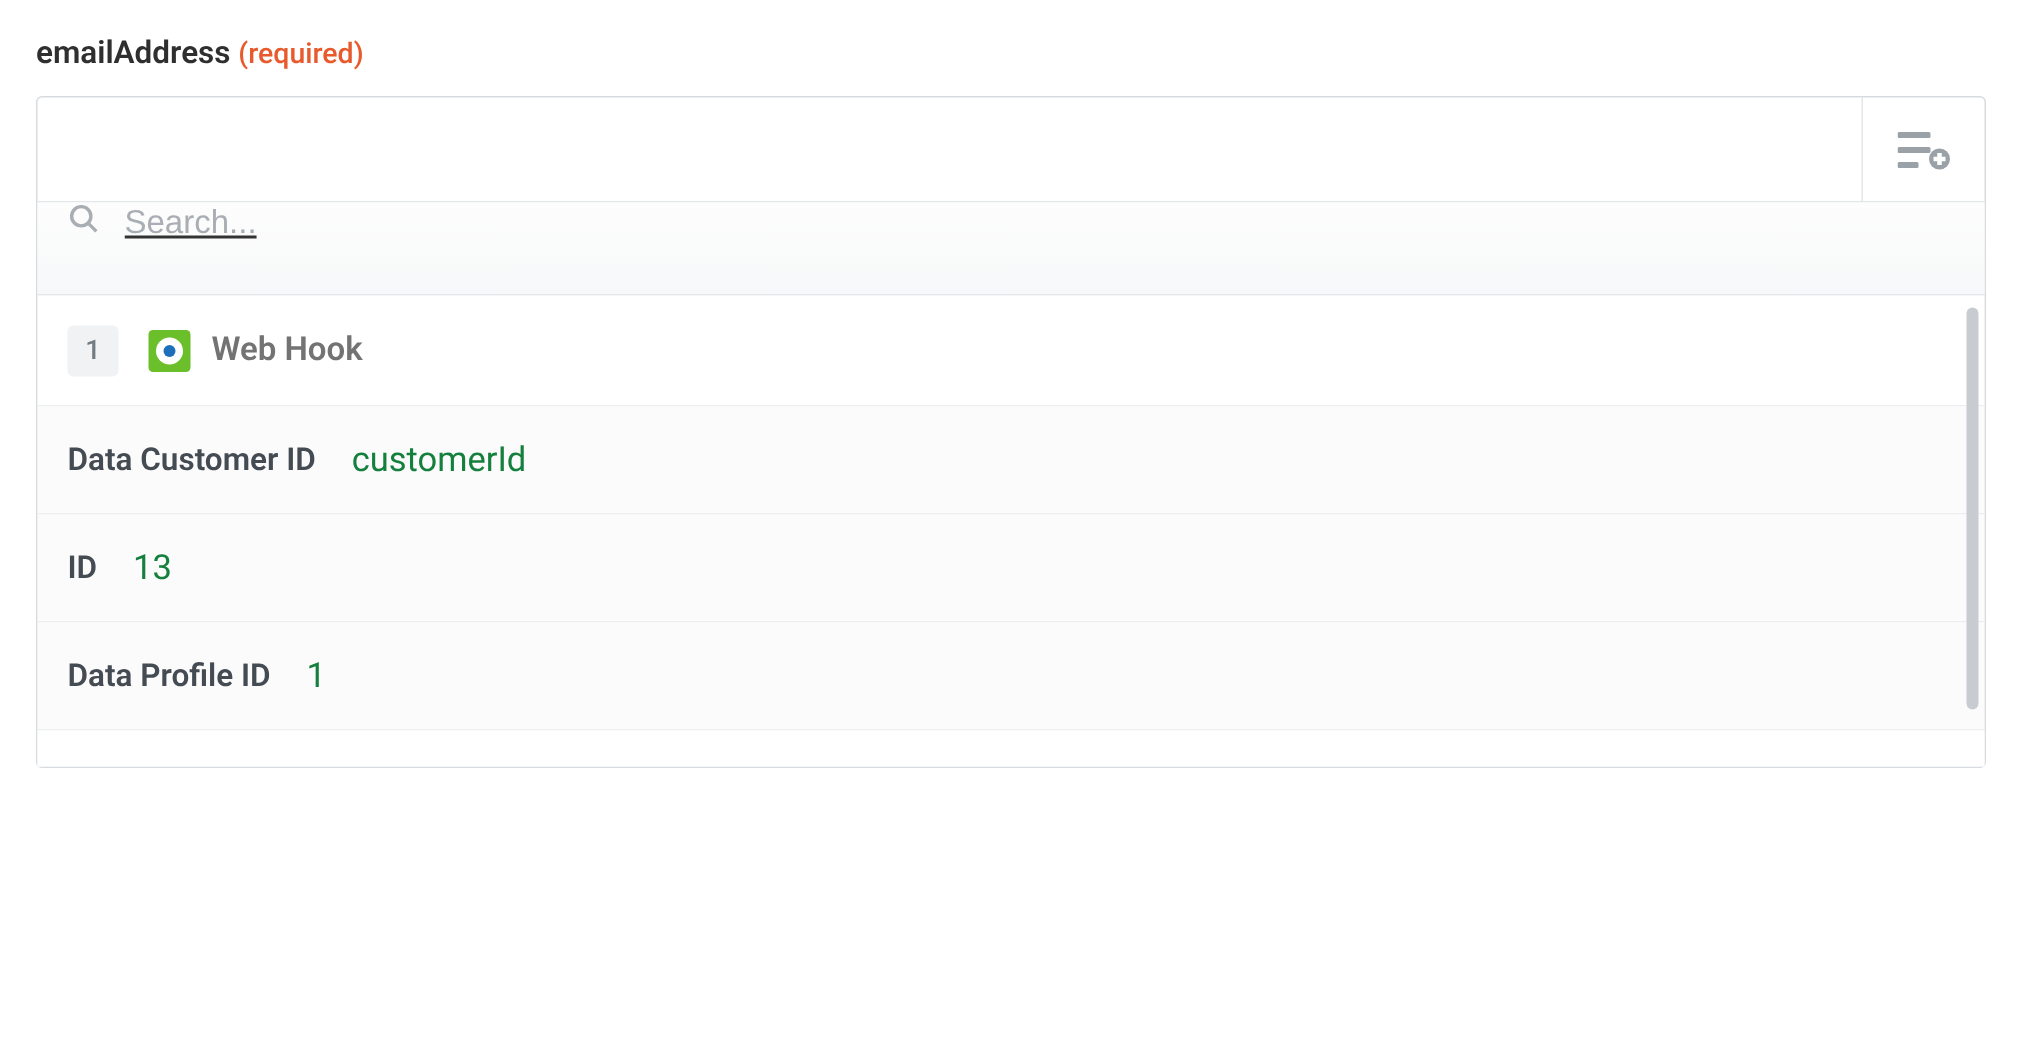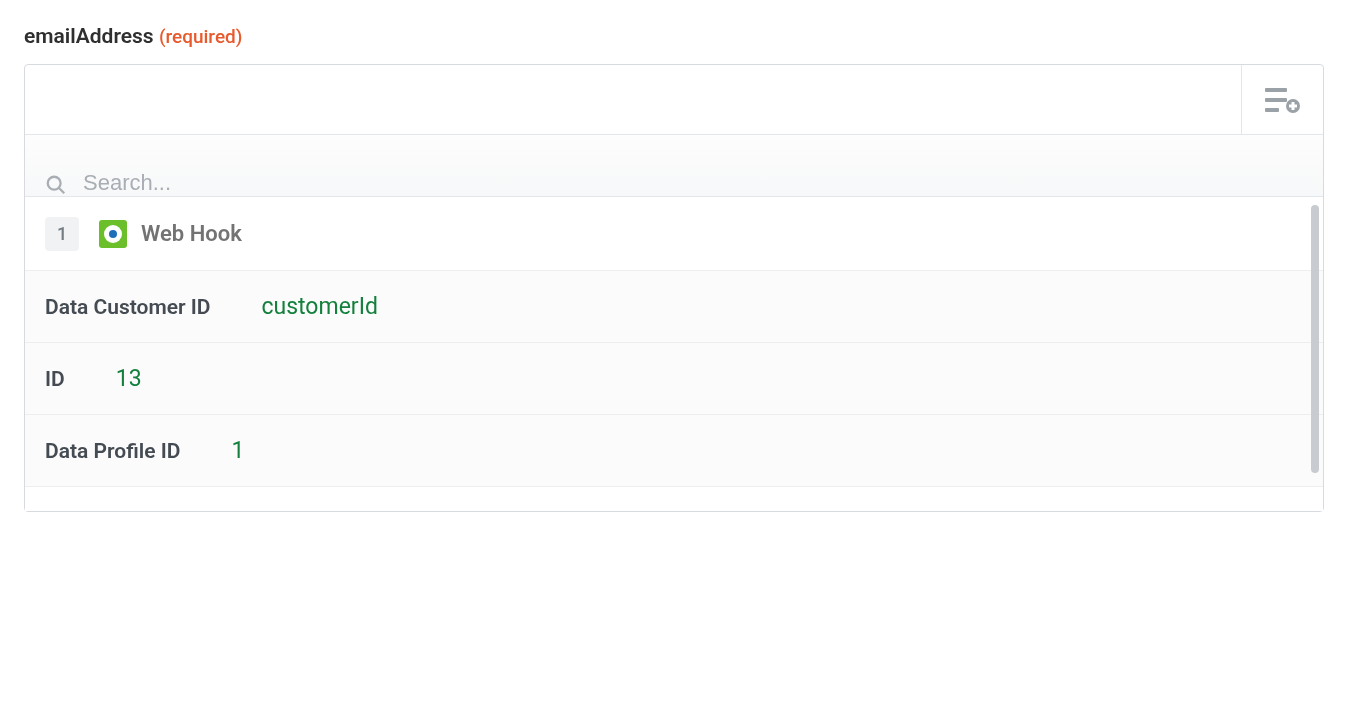--- a/index.html
+++ b/index.html
@@ -52,25 +52,26 @@
     align-items: center;
     justify-content: center;
     cursor: pointer;
   }
   .value-add svg { display: block; }
   .dropdown {
     position: relative;
   }
   .search-row {
     display: flex;
-    align-items: flex-end;
+    align-items: flex-start;
     height: 62px;
     padding: 0 20px;
     border-bottom: 1px solid #e4e7ea;
     background: linear-gradient(#fdfdfd, #f7f8f9);
+    text-decoration: underline;
   }
   .search-row .search-icon {
     color: #a9aeb4;
     margin-right: 16px;
     display: flex;
     align-items: center;
   }
   .search-row input {
     flex: 1;
     border: none;
@@ -135,21 +136,20 @@
     color: #737373;
   }
   .option {
     display: flex;
     align-items: center;
     height: 72px;
     padding: 0 20px;
     border-bottom: 1px solid #eceef0;
     background: #fbfbfc;
     cursor: pointer;
-    gap: 27px;
   }
   .option.hover {
     background: #eff1f3;
   }
   .option .label {
     font-size: 21px;
     font-weight: 600;
     color: #454b52;
     margin-right: 24px;
   }

